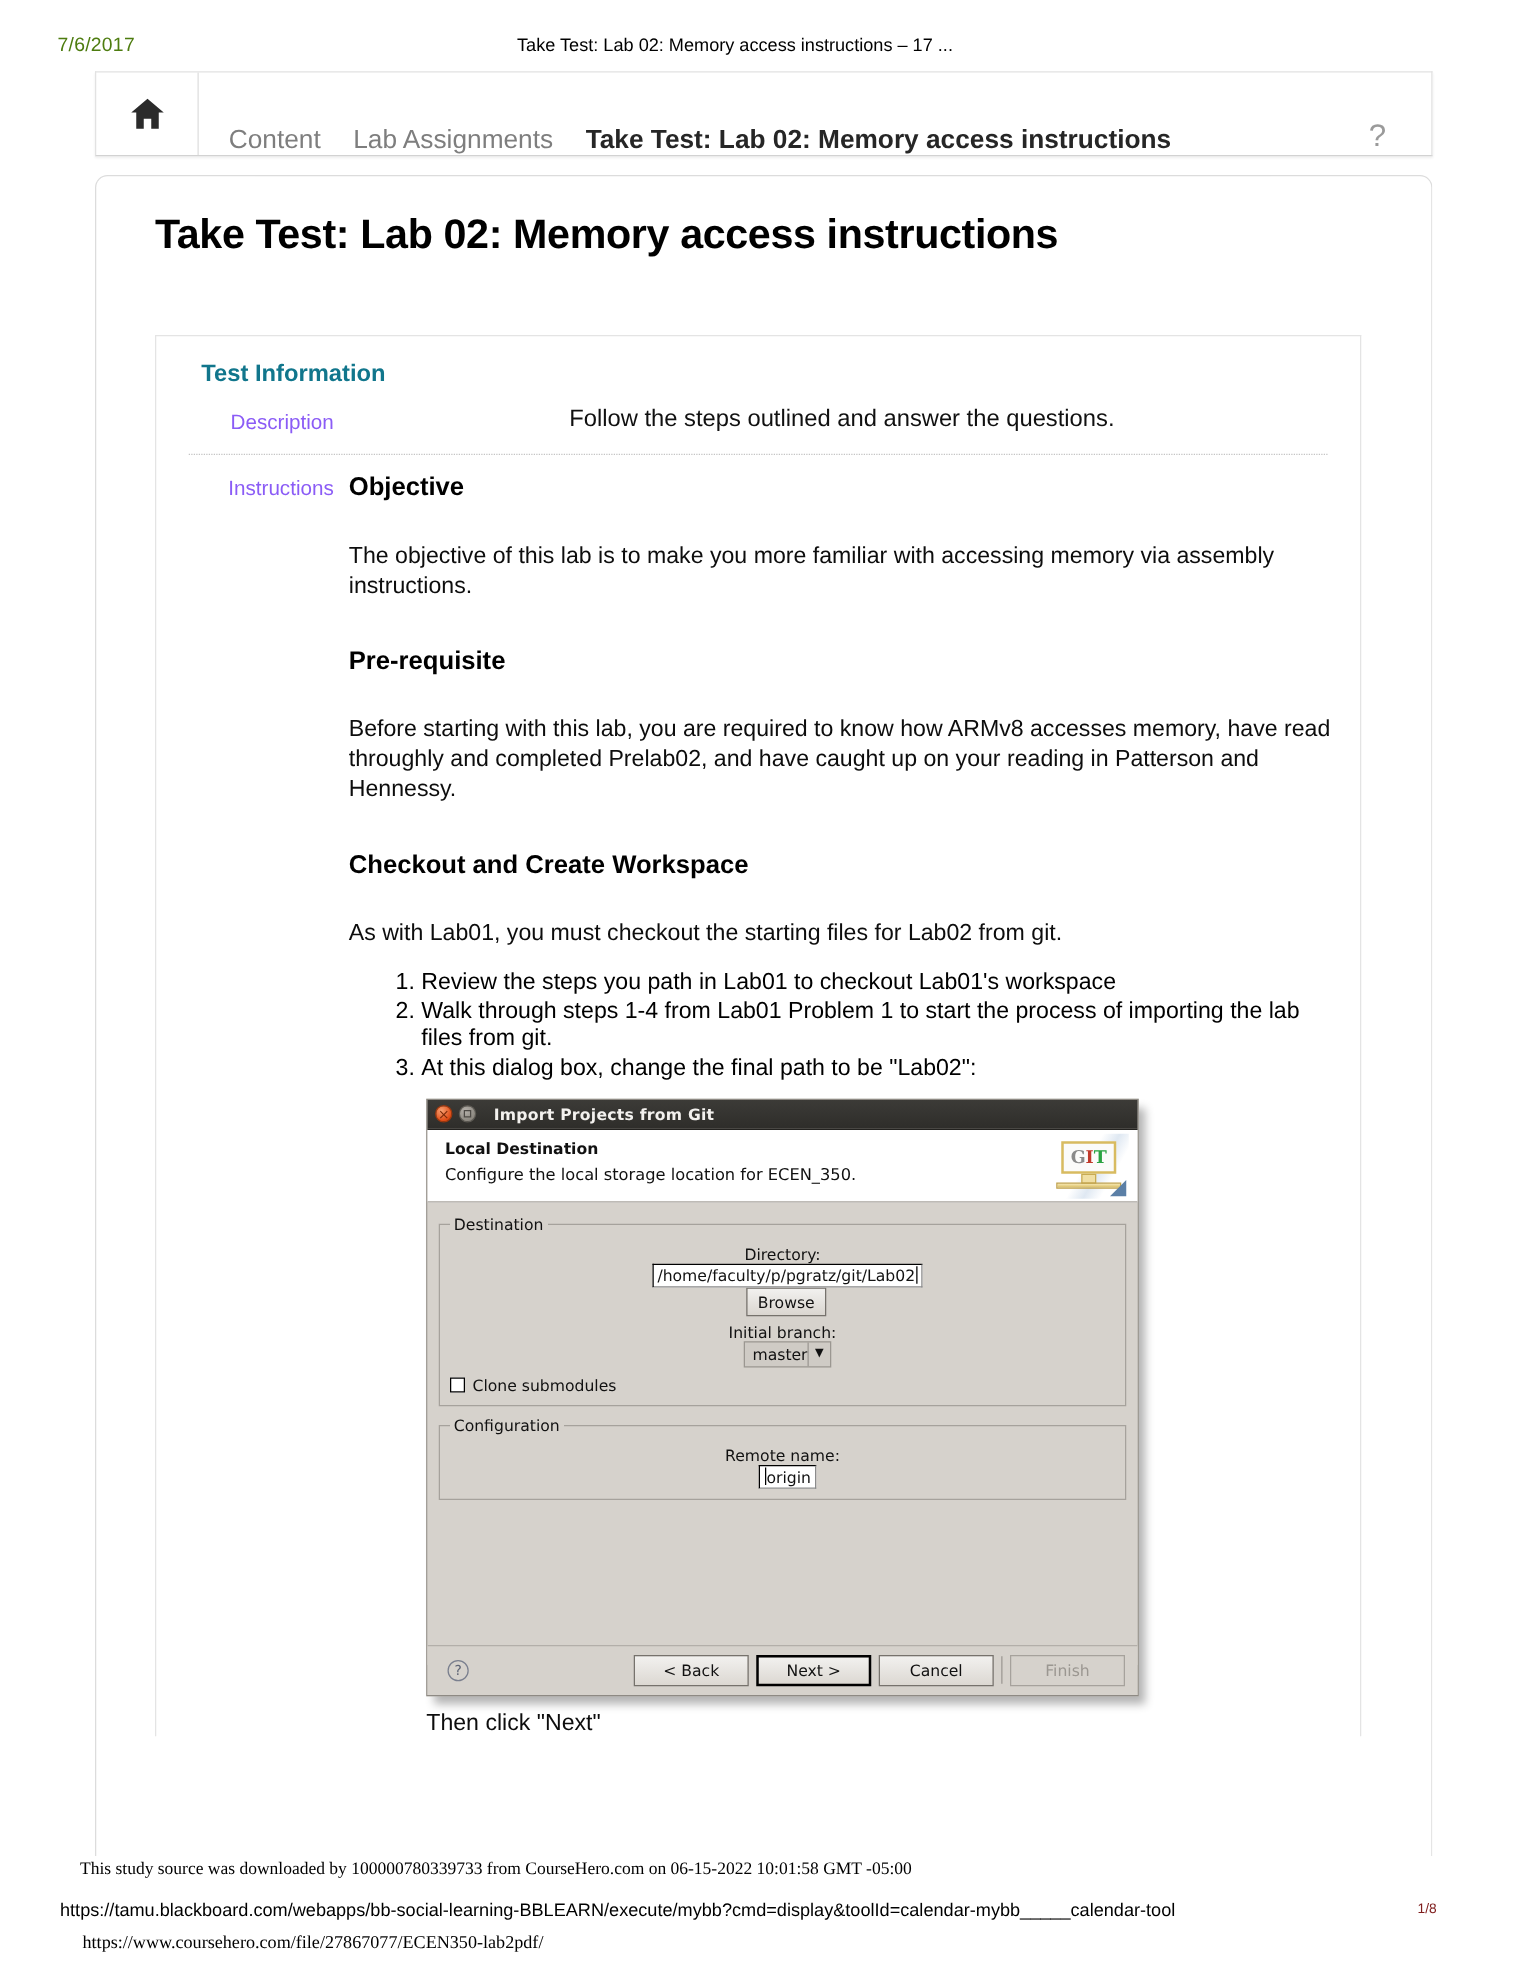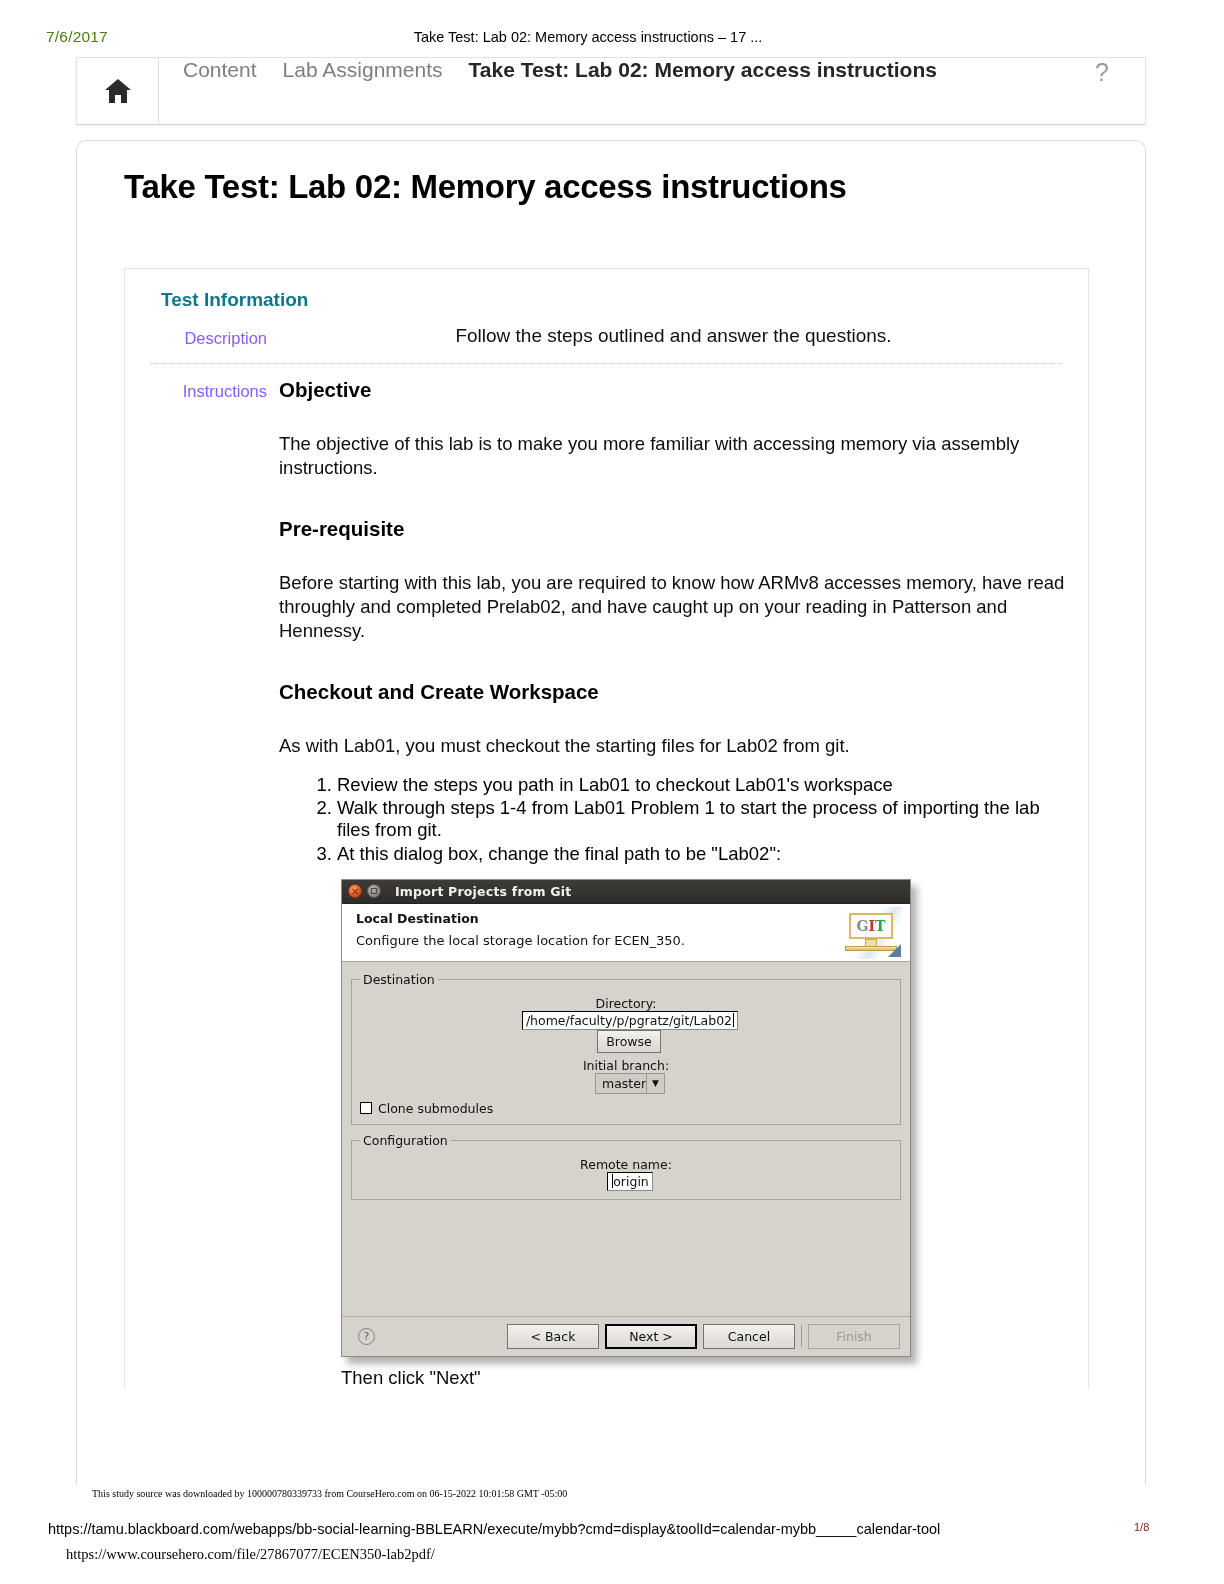--- a/index.html
+++ b/index.html
@@ -32,21 +32,21 @@
   }
 
   
   .crumb-bar {
     position: absolute; left: 76px; top: 57px;
     width: 1070px; height: 68px;
     background: #fff;
     border: 1px solid #e2e2e2;
     border-bottom-color: #d2d2d2;
     box-shadow: 0 1px 2px rgba(0,0,0,.07);
-    display: flex; align-items: flex-start;
+    display: flex; align-items: flex-end;
   }
   .crumb-home {
     width: 82px; height: 100%;
     display: flex; align-items: center; justify-content: center;
     border-right: 1px solid #dedede;
   }
   .home-ico { display: block; }
   .crumb-links {
     display: flex; align-items: baseline; gap: 0;
     padding-left: 24px; flex: 1;
@@ -301,21 +301,21 @@
   .bsep { width:1px; height:22px; background:#9b9791; margin-left:6px; }
 
   .after-dialog {
     font-size: 18.5px; margin: 10px 0 0 62px; color:#0d0d0d;
   }
 
   
   .ch-note {
     position: absolute; left: 64px; top: 1488px;
     font-family: "Liberation Serif", serif;
-    font-size: 10px; color: #000; margin-left: 28px;
+    font-size: 14px; color: #000;
   }
   .foot-url {
     position: absolute; left: 48px; top: 1521px;
     font-size: 14.5px; color: #000;
   }
   .foot-page {
     position: absolute; left: 1134px; top: 1521px;
     font-size: 11px; color: #7f1d1d;
   }
   .ch-url {

